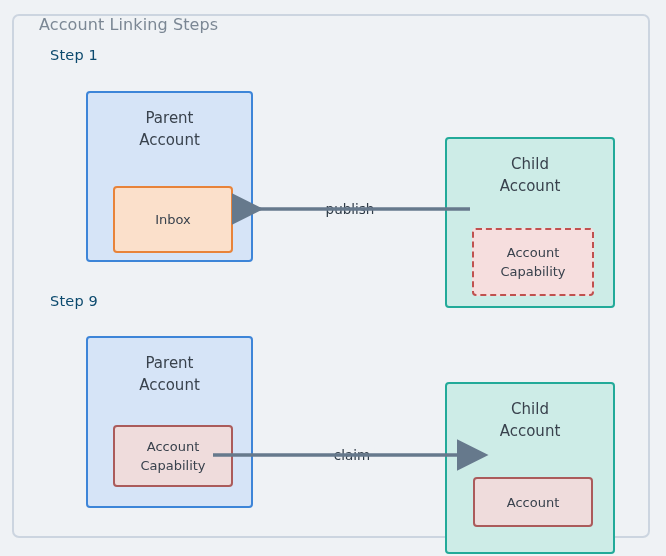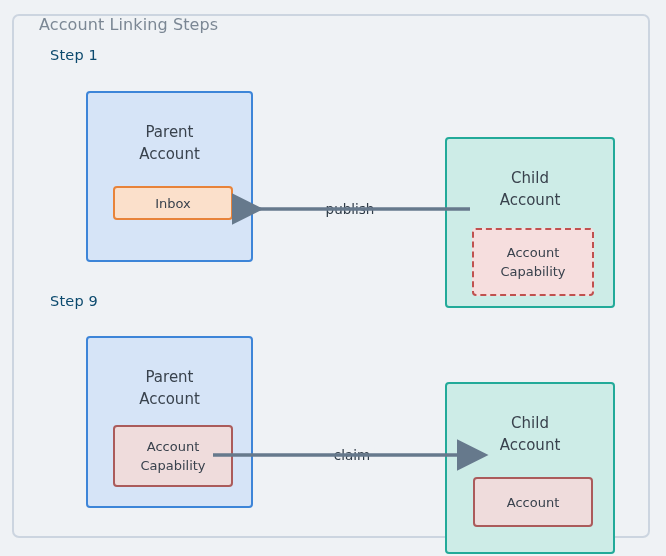--- a/index.html
+++ b/index.html
@@ -67,21 +67,21 @@
   }
   .acct-box.child {
     background: #cdece7;
     border-color: #22aa99;
     margin-top: 46px;
   }
   .acct-title {
     position: absolute;
     left: 0;
     right: 0;
-    top: 28px;
+    top: 14px;
     text-align: center;
     font-size: 15px;
     line-height: 22px;
     color: #39424d;
     white-space: pre-line;
   }
 
   
   .node {
     position: absolute;
@@ -138,21 +138,21 @@
 
   <div class="frame">
     <span class="frame-legend">Account Linking Steps</span>
   </div>
 
   <div class="step-label step-1-label">Step 1</div>
 
   <div class="acct-box parent" style="left:86px; top:91px; width:167px; height:171px;">
     <div class="acct-title">Parent
 Account</div>
-    <div class="node inbox" style="left:25px; top:93px; width:120px; height:34px;">Inbox</div>
+    <div class="node inbox" style="left:25px; top:93px; width:120px; height:67px;">Inbox</div>
   </div>
 
   <div class="acct-box child" style="left:445px; top:91px; width:170px; height:171px;">
     <div class="acct-title">Child
 Account</div>
     <div class="node cap-dashed" style="left:25px; top:89px; width:122px; height:68px;">Account
 Capability</div>
   </div>
 
   <div class="arrow-label" style="left:350px; top:209px;">publish</div>

